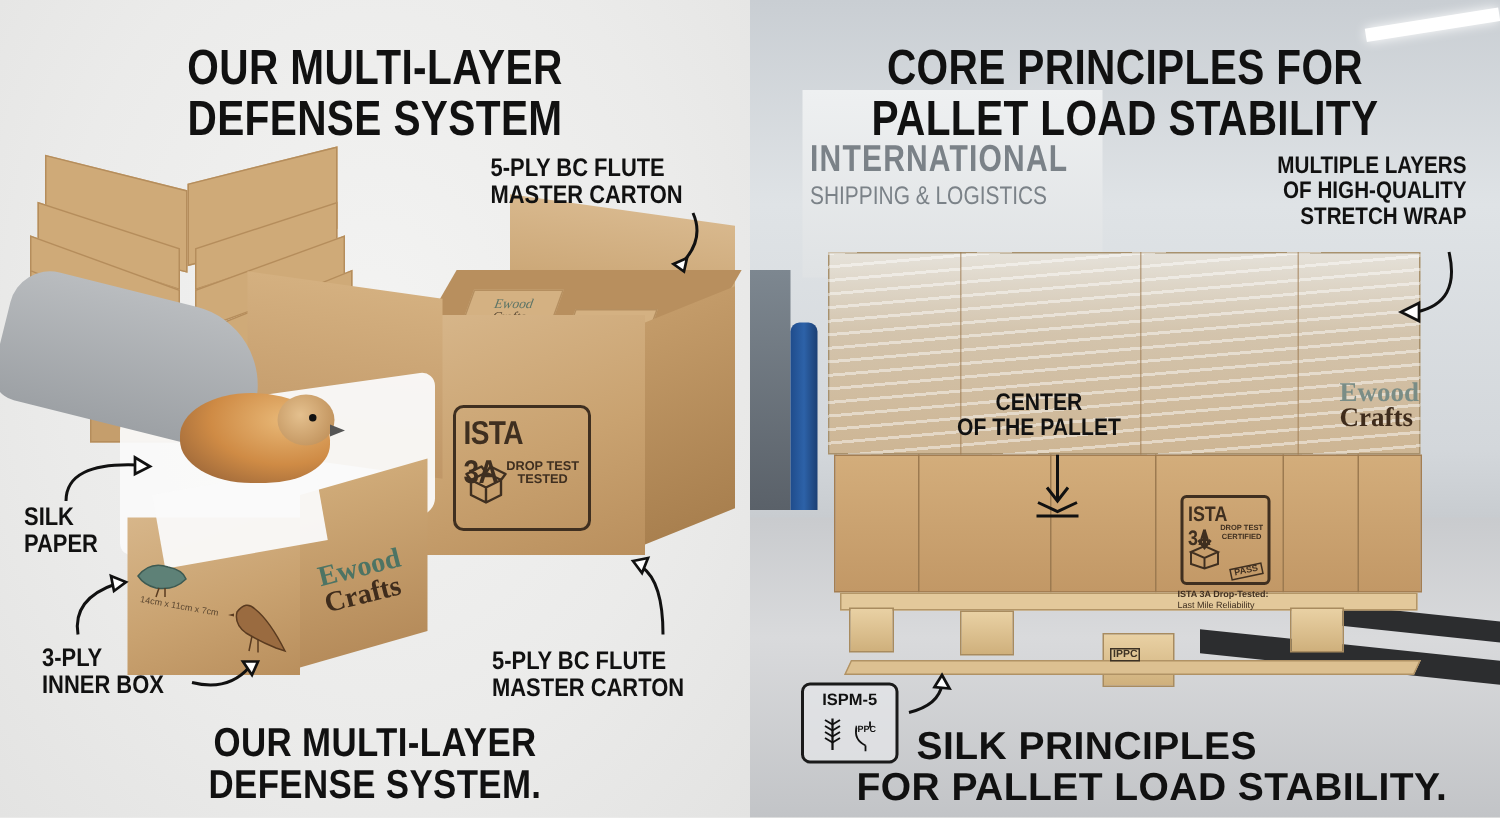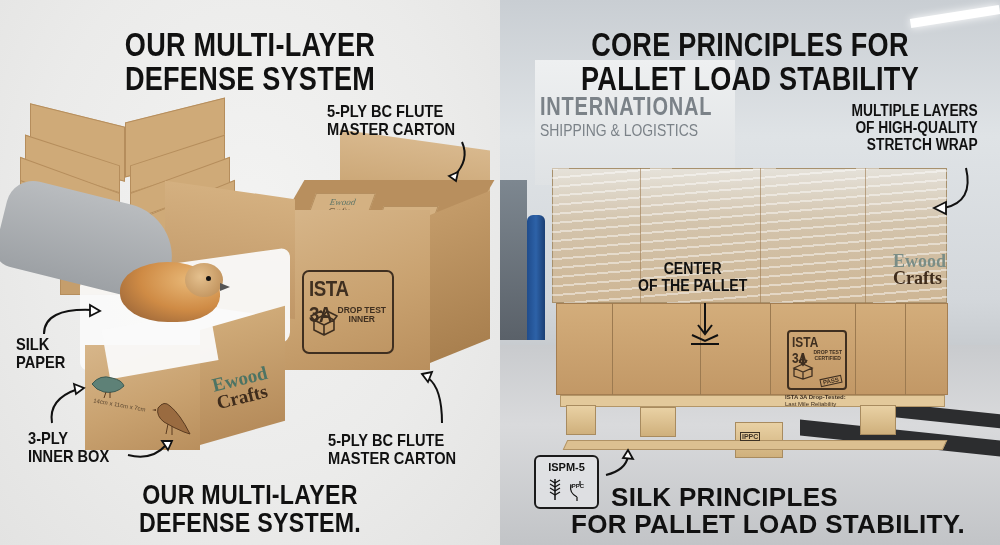--- a/index.html
+++ b/index.html
@@ -130,21 +130,21 @@
   <div class="shape kraft master-front"></div>
   <div class="shape master-side"></div>
 
   <div class="ista-stamp">
     <span class="big">ISTA 3A</span>
     <svg class="boxicon" viewBox="0 0 28 26">
       <path d="M4 10 L14 5 L24 10 L14 15 Z M4 10 L4 20 L14 25 L24 20 L24 10 M14 15 L14 25 M4 10 L1 6 L11 1 L14 5 M24 10 L27 6 L17 1 L14 5" fill="none" stroke="#3f2f20" stroke-width="1.6" stroke-linejoin="round"></path>
     </svg>
     <div class="small">
       <span style="display:block">DROP TEST</span>
-      <span style="display:block">INNER</span>
+      <span style="display:block">TESTED</span>
     </div>
   </div>
 
   <div class="shape" style="left:165px;top:190px;width:130px;height:120px;background:linear-gradient(180deg,#d4b080,#c09767);transform:skewY(8deg);"></div>
 
   <div class="tissue" style="left:80px;top:262px;width:210px;height:95px;transform:skewY(-8deg);border-radius:10px;"></div>
   <div class="shape kraft small-box-front"></div>
   <div class="shape small-box-side"></div>
   <div class="tissue" style="left:105px;top:320px;width:110px;height:50px;transform:rotate(-10deg);"></div>
 

